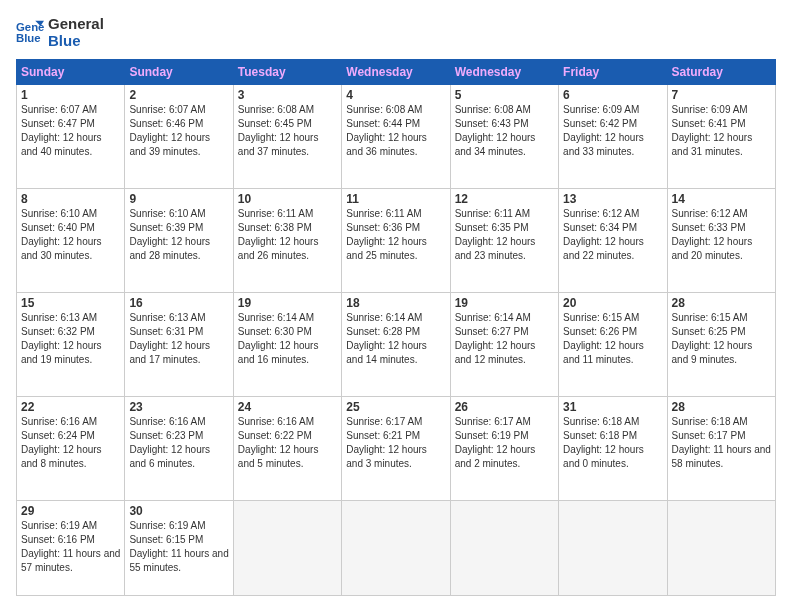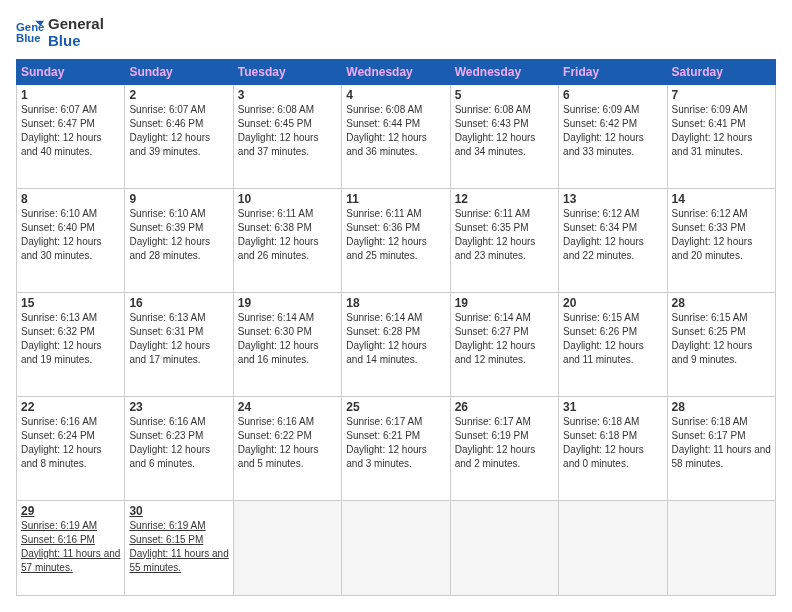--- a/index.html
+++ b/index.html
@@ -78,21 +78,20 @@
       display: block;
       margin-bottom: 1px;
     }
     .day-info {
       font-size: 10px;
       line-height: 1.4;
       color: #333;
     }
     tr:last-child td {
       height: 70px;
-      text-decoration: underline;
     }
   </style>
 </head>
 <body>
 
 <div class="page">
   <div class="header">
     <div class="logo">
       <svg class="logo-icon" viewBox="0 0 32 32">
         <text x="0" y="14" font-size="13" font-weight="bold" fill="#1a5cb0">General</text>

